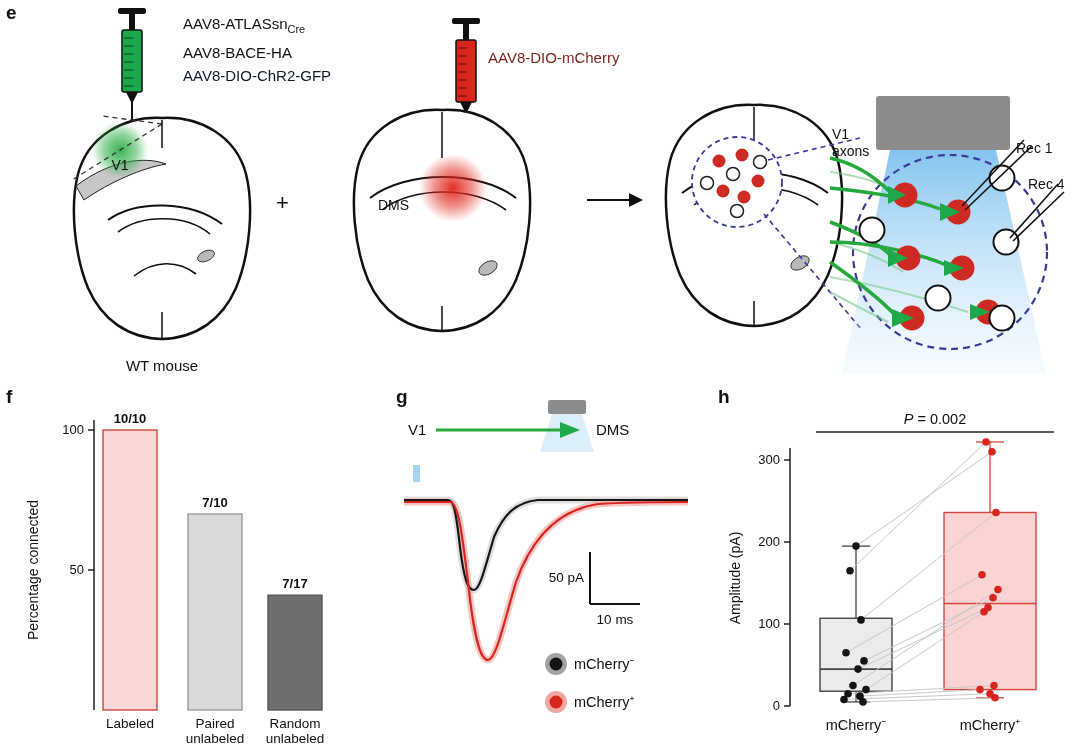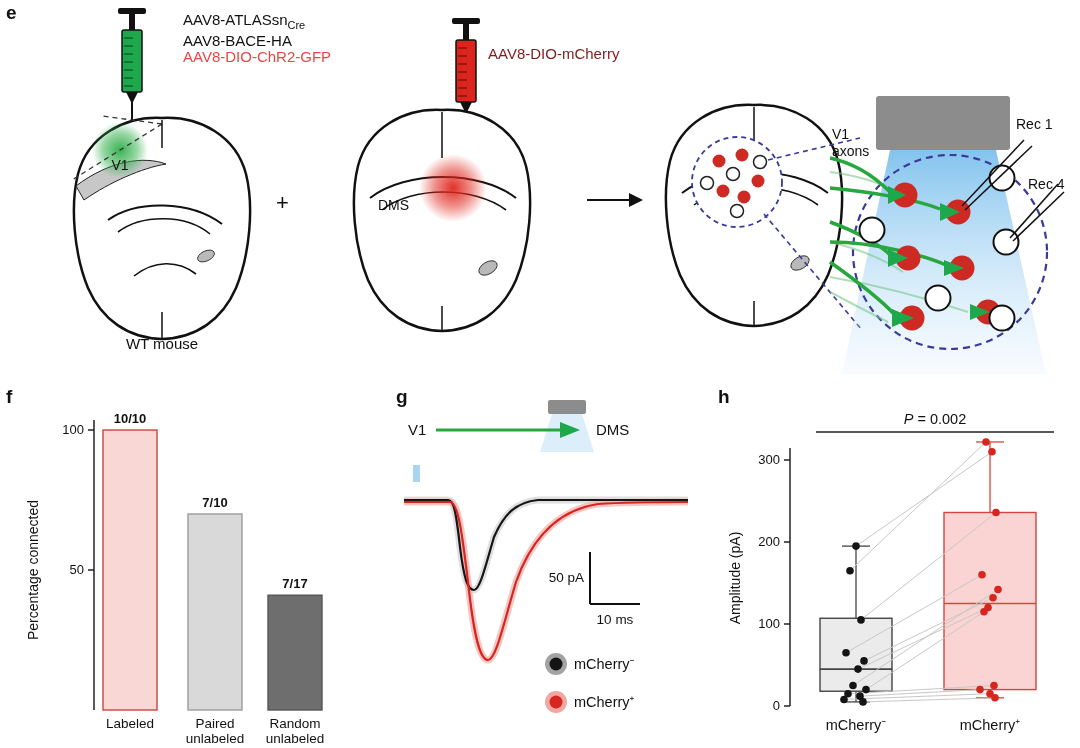--- a/index.html
+++ b/index.html
@@ -2,22 +2,22 @@
 <html><head>
 <meta charset="utf-8">
 <style>
   *{margin:0;padding:0;box-sizing:border-box}
   html,body{background:#fff}
   #canvas{position:relative;width:1080px;height:748px;background:#fff;
           font-family:"Liberation Sans",sans-serif;color:#111;overflow:hidden}
   .abs{position:absolute}
   .panel-label{font-weight:bold;font-size:19px}
   .lbl{font-size:14px;line-height:17px}
-  .lbl15{font-size:15px;line-height:16px}
-  .green-text{color:#ef4444}
+  .lbl15{font-size:15px;line-height:23px}
+  .green-text{color:#0f172a}
   .red-text{color:#7f1d1d}
   sub{font-size:11px}
   svg{display:block}
   svg text{font-family:"Liberation Sans",sans-serif;fill:#111}
 </style>
 </head>
 <body>
 
 <div id="canvas">
 
@@ -65,21 +65,21 @@
     <line x1="112" y1="231" x2="112" y2="204" stroke="#111" stroke-width="1.5"></line>
     <g fill="none" stroke="#111">
       <path d="M58,112 C86,92 140,92 172,116" stroke-width="2"></path>
       <path d="M68,124 C92,106 136,106 160,126" stroke-width="1.6"></path>
       <path d="M84,168 C104,152 128,152 146,166" stroke-width="1.6"></path>
     </g>
     <ellipse cx="156" cy="148" rx="9" ry="5" transform="rotate(-25 156 148)" fill="#b9b9b9" stroke="#222" stroke-width="0.8"></ellipse>
     <text x="70" y="62" text-anchor="middle" font-size="14">V1</text>
   </svg>
 
-  <div class="abs lbl15" style="left:92px;top:336px;width:140px;text-align:center">WT mouse</div>
+  <div class="abs lbl15" style="left:92px;top:354px;width:140px;text-align:center">WT mouse</div>
 
   <div class="abs" style="left:276px;top:190px;font-size:22px">+</div>
 
   <svg class="abs" style="left:446px;top:16px" width="40" height="166" viewBox="0 0 40 166">
     <rect x="6" y="2" width="28" height="6" rx="2" fill="#111"></rect>
     <rect x="17" y="8" width="6" height="16" fill="#111"></rect>
     <rect x="10" y="24" width="20" height="62" rx="2" fill="#d9251d" stroke="#111" stroke-width="1.5"></rect>
     <g stroke="#5c0c08" stroke-width="1">
       <line x1="12" y1="32" x2="21" y2="32"></line>
         <line x1="12" y1="40" x2="21" y2="40"></line>
@@ -201,21 +201,21 @@
       <line x1="204" y1="54" x2="137" y2="118"></line>
       <line x1="230" y1="92" x2="182" y2="146"></line>
       <line x1="236" y1="100" x2="185" y2="149"></line>
     </g>
   </svg>
 
   <div class="abs lbl" style="left:832px;top:126px;text-align:left">
     <div>V1</div>
     <div>axons</div>
   </div>
-  <div class="abs lbl" style="left:1016px;top:116px">Rec 1</div>
+  <div class="abs lbl" style="left:1016px;top:140px">Rec 1</div>
   <div class="abs lbl" style="left:1028px;top:176px">Rec 4</div>
 
   <div class="abs panel-label" style="left:6px;top:386px">f</div>
   <svg id="chart-f" class="abs" style="left:22px;top:396px" width="345" height="352" viewBox="0 0 345 352">
       <line x1="72" y1="24" x2="72" y2="314" stroke="#222" stroke-width="1.5"></line>
       <line x1="66" y1="174" x2="72" y2="174" stroke="#222" stroke-width="1.5"></line>
       <text x="62" y="178" text-anchor="end" font-size="13">50</text>
       <line x1="66" y1="34" x2="72" y2="34" stroke="#222" stroke-width="1.5"></line>
       <text x="62" y="38" text-anchor="end" font-size="13">100</text>
       <rect x="81" y="34" width="54" height="280" fill="#f8d7d5" stroke="#c9473f" stroke-width="1.4"></rect>

